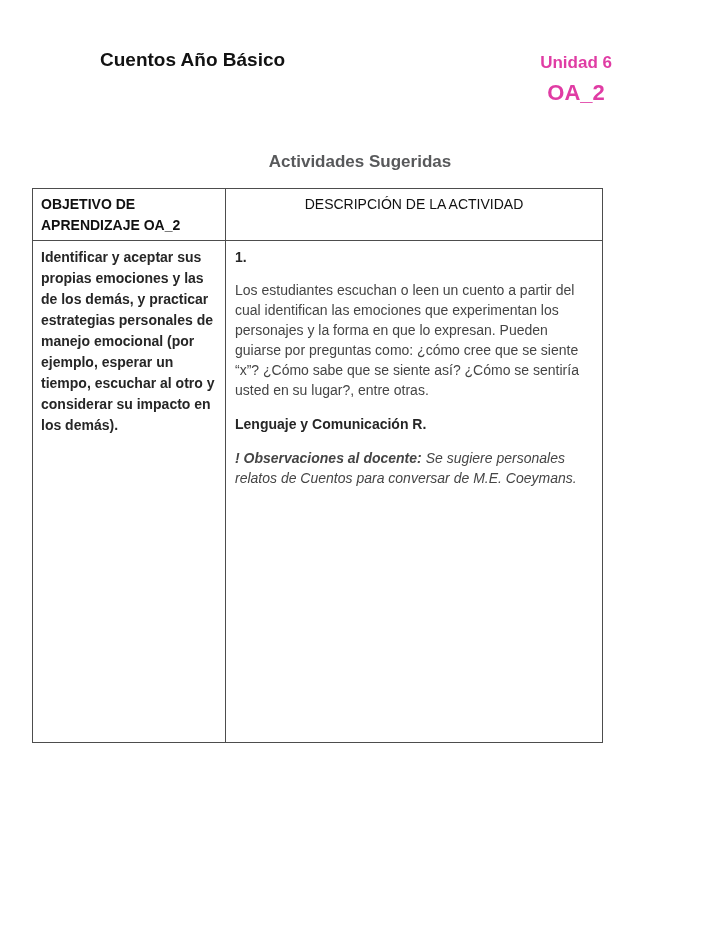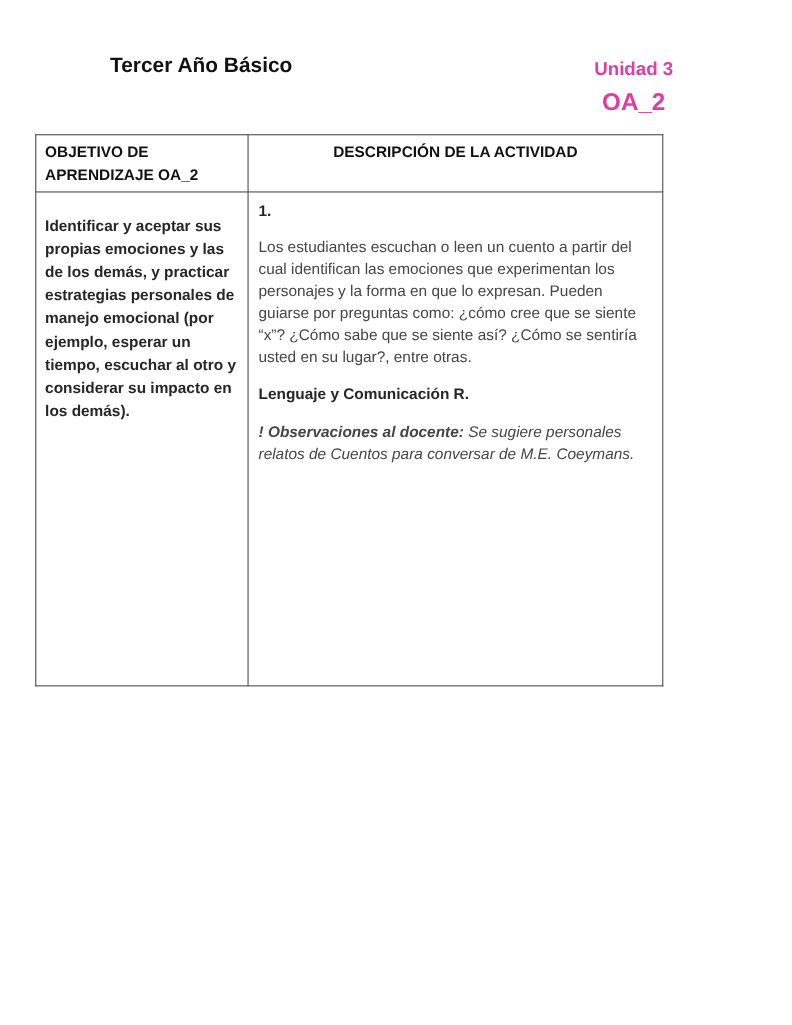--- a/index.html
+++ b/index.html
@@ -90,32 +90,32 @@
     font-size: 14px;
     font-weight: bold;
     color: #111;
     line-height: 21px;
     padding: 5px 8px 4px 8px;
     height: 46px;
   }
   th.col-description {
     text-align: center;
     font-size: 14px;
-    font-weight: bold;
+    font-weight: normal;
     color: #111;
     line-height: 21px;
     padding: 5px 8px 4px 8px;
   }
   td.objective-cell {
-    height: 449px;
+    height: 502px;
     font-size: 14px;
     font-weight: bold;
     color: var(--text-dark);
     line-height: 21px;
-    padding: 20px 8px;
+    padding: 6px 8px;
   }
   td.description-cell {
     font-size: 14px;
     color: var(--text);
     line-height: 20px;
     padding: 6px 10px 6px 9px;
   }
   .activity-number {
     font-weight: bold;
     color: var(--text-dark);
@@ -136,28 +136,29 @@
     font-weight: bold;
   }
 </style>
 </head>
 <body>
 
 <div class="page">
 
   <header class="doc-header">
     <div class="header-left">
-      <div class="grade">Tercer Año Básico</div>
+      <div class="grade">Cuentos Año Básico</div>
     </div>
     <div class="header-right">
-      <div class="unit">Unidad 3</div>
+      <div class="unit">Unidad 6</div>
       <div class="oa">OA_2</div>
     </div>
   </header>
 
+  <h1 class="doc-title">Actividades Sugeridas</h1>
 
   <table class="activities-table">
     <thead>
       <tr>
         <th class="col-objective">OBJETIVO DE APRENDIZAJE OA_2</th>
         <th class="col-description">DESCRIPCIÓN DE LA ACTIVIDAD</th>
       </tr>
     </thead>
     <tbody>
       <tr>

